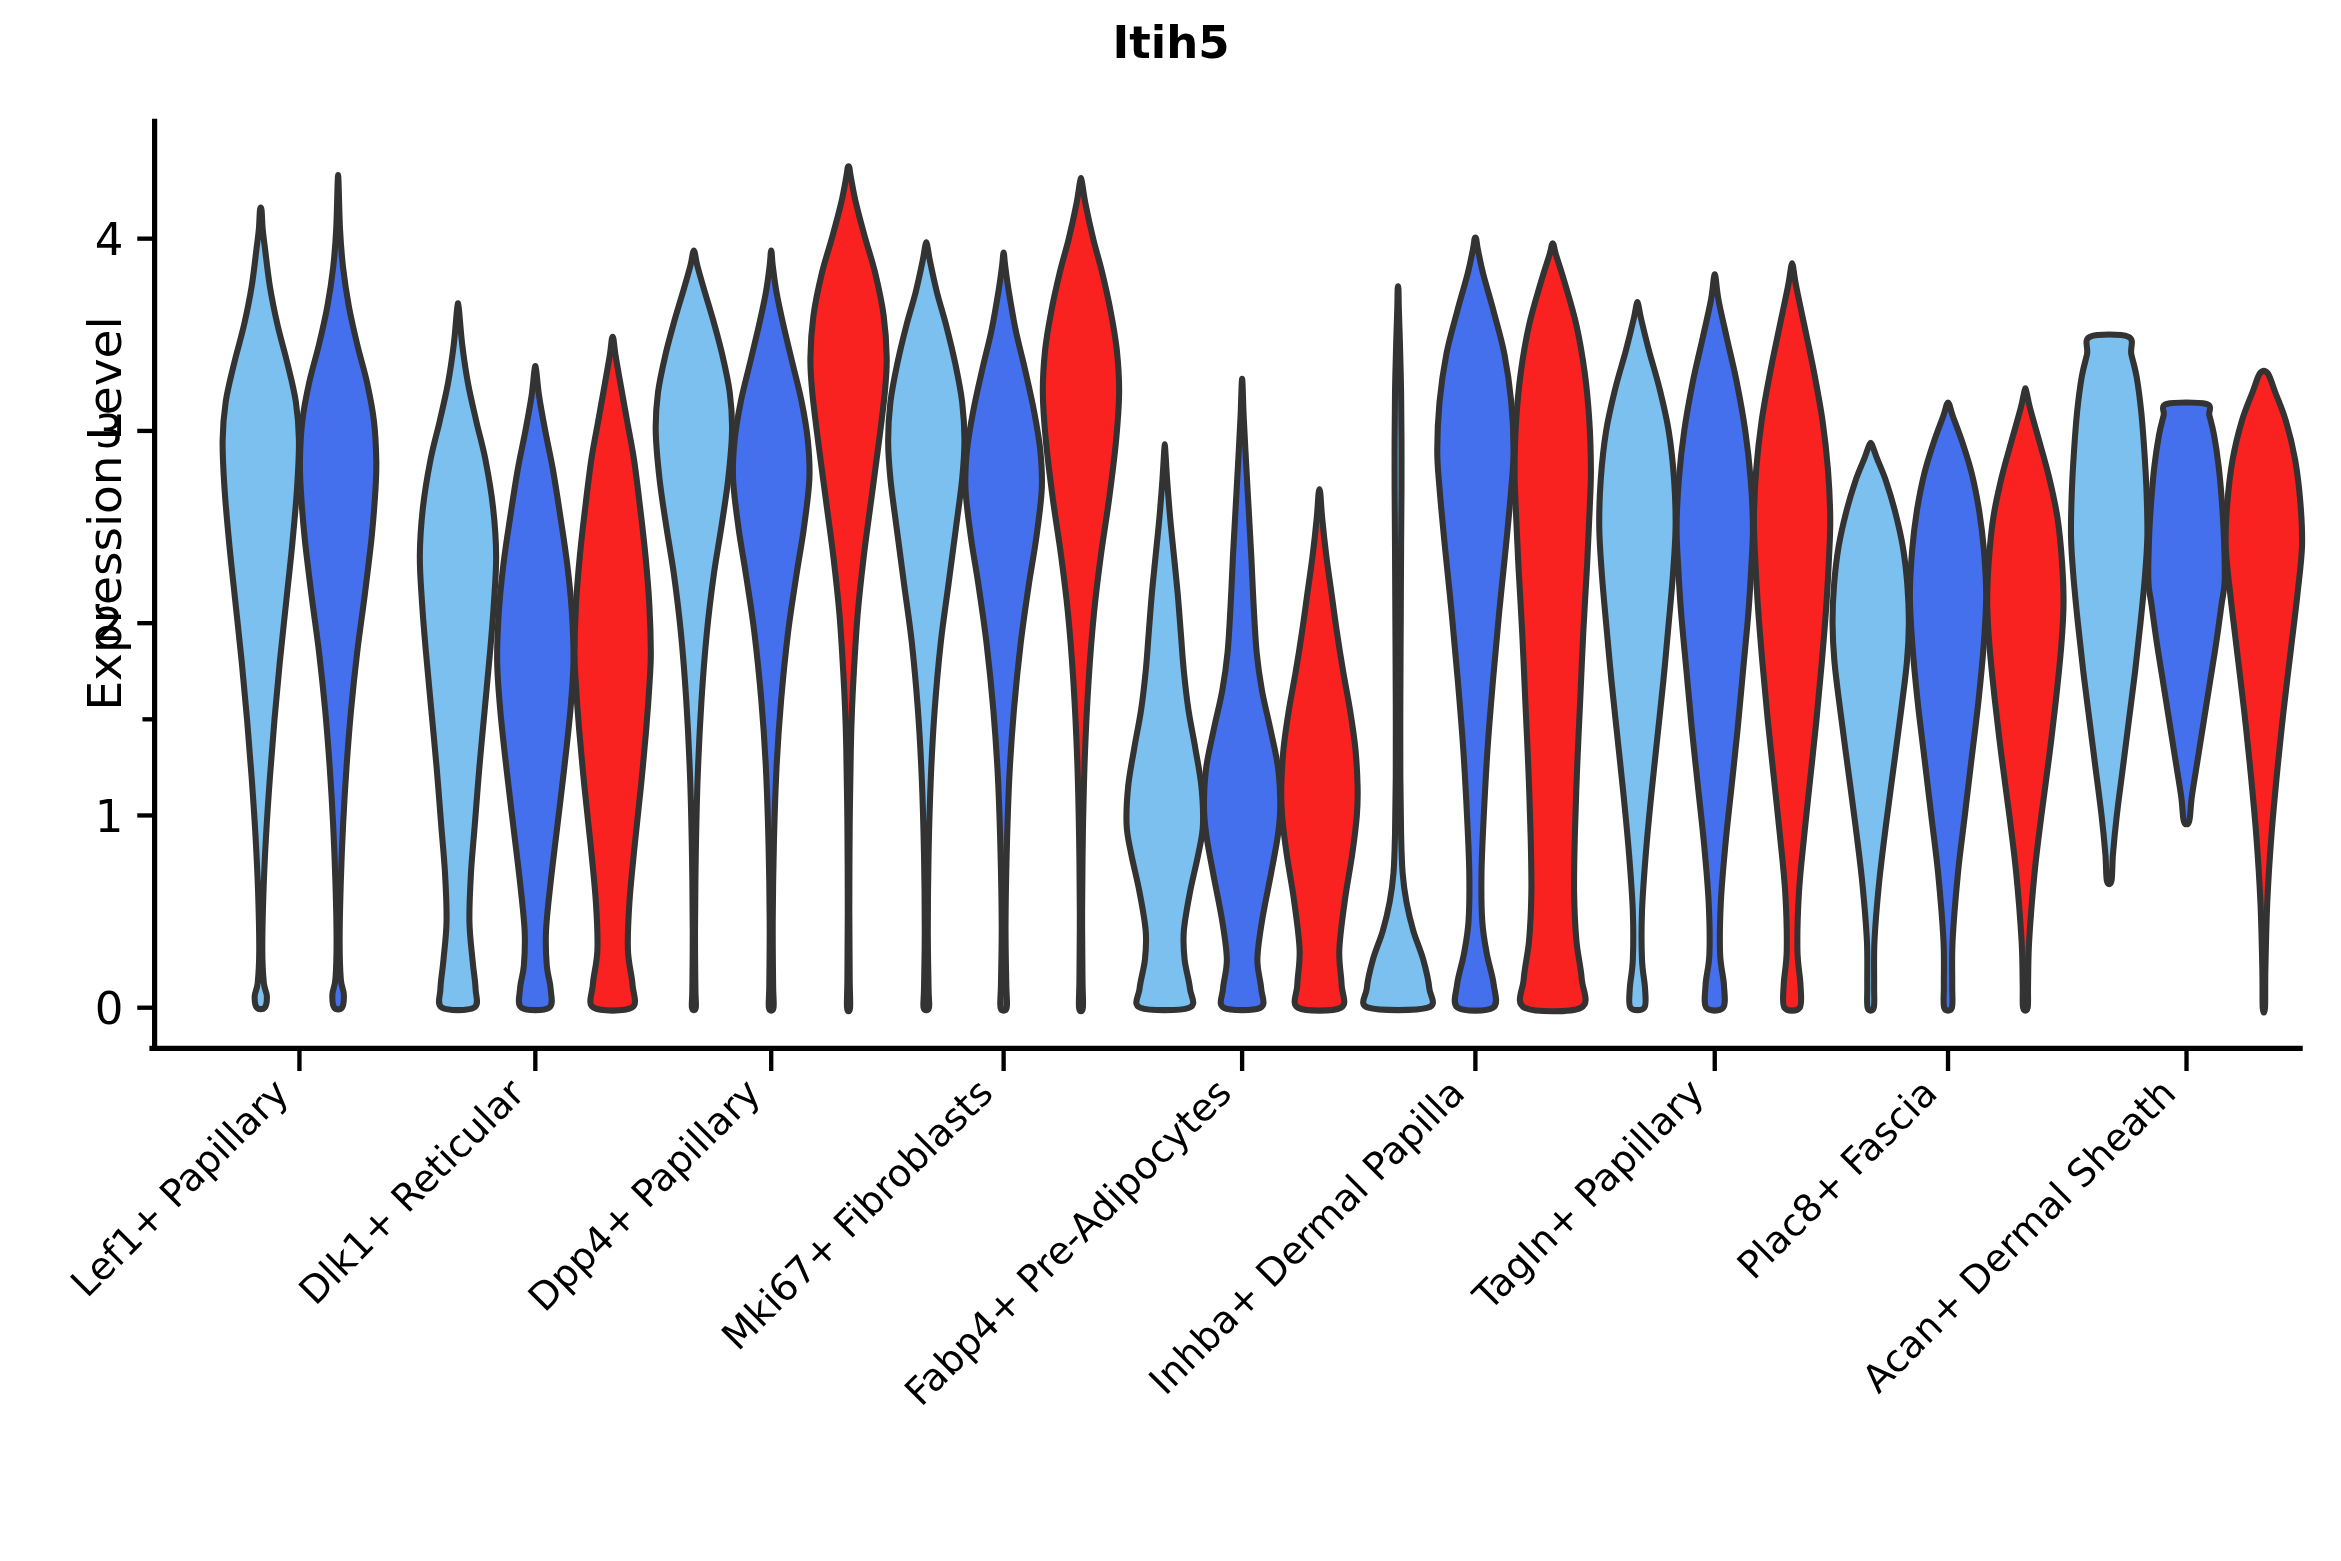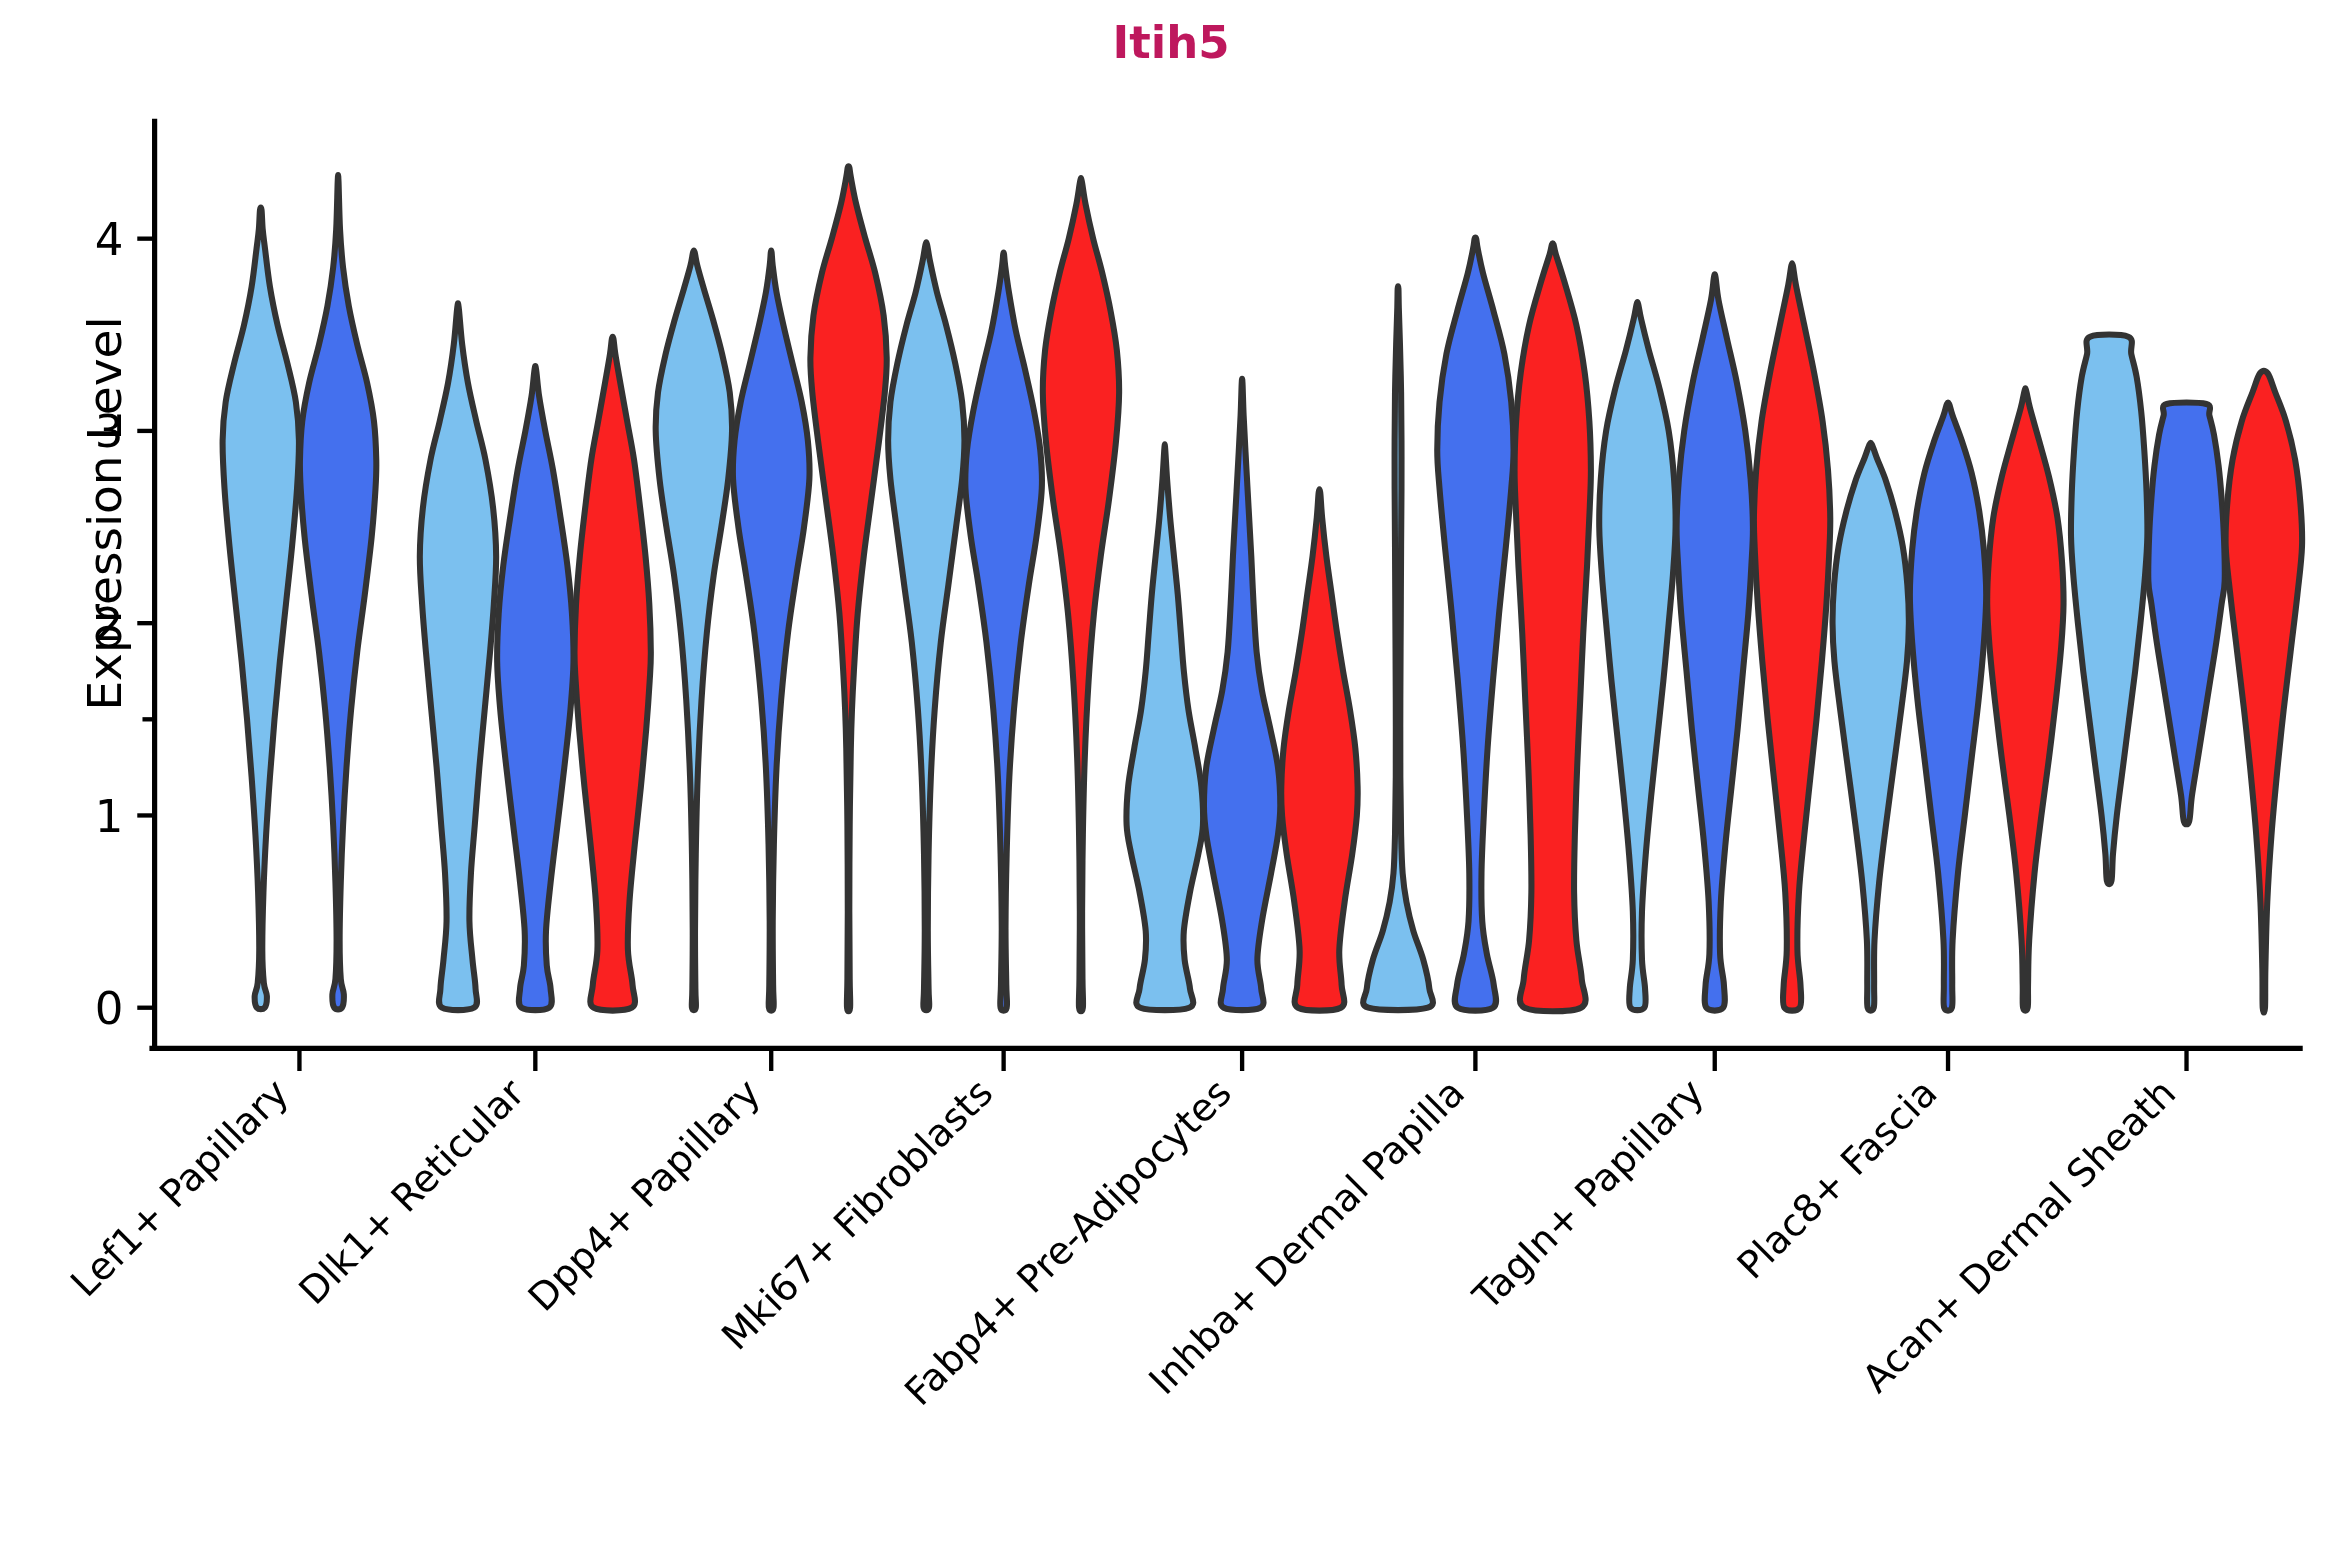--- a/index.html
+++ b/index.html
@@ -1,20 +1,20 @@
 <!DOCTYPE html>
 <html style="font-size:14px"><head>
 <meta charset="utf-8">
 <style>
   html,body{margin:0;padding:0;background:#ffffff;}
   body{width:2342px;height:1561px;font-family:"DejaVu Sans",sans-serif;overflow:hidden;}
   #root{position:relative;width:2342px;height:1561px;background:#fff;}
   #title{
     position:absolute;left:0;top:15.6px;width:2342px;text-align:center;
-    font-size:45px;font-weight:bold;color:#be185d;
+    font-size:45px;font-weight:bold;color:#000000;
     font-family:"DejaVu Sans",sans-serif;letter-spacing:0px;
   }
   #ylabel{
     position:absolute;left:-286px;top:486px;width:781px;text-align:center;
     font-size:47px;color:#000;transform:rotate(-90deg);
     font-family:"DejaVu Sans",sans-serif;
   }
   svg#plot{position:absolute;left:0;top:0;}
   .ytick-label{font-size:52px;fill:#000;font-family:"DejaVu Sans",sans-serif;}
   .xtick-label{font-size:44px;fill:#000;font-family:"DejaVu Sans",sans-serif;}

